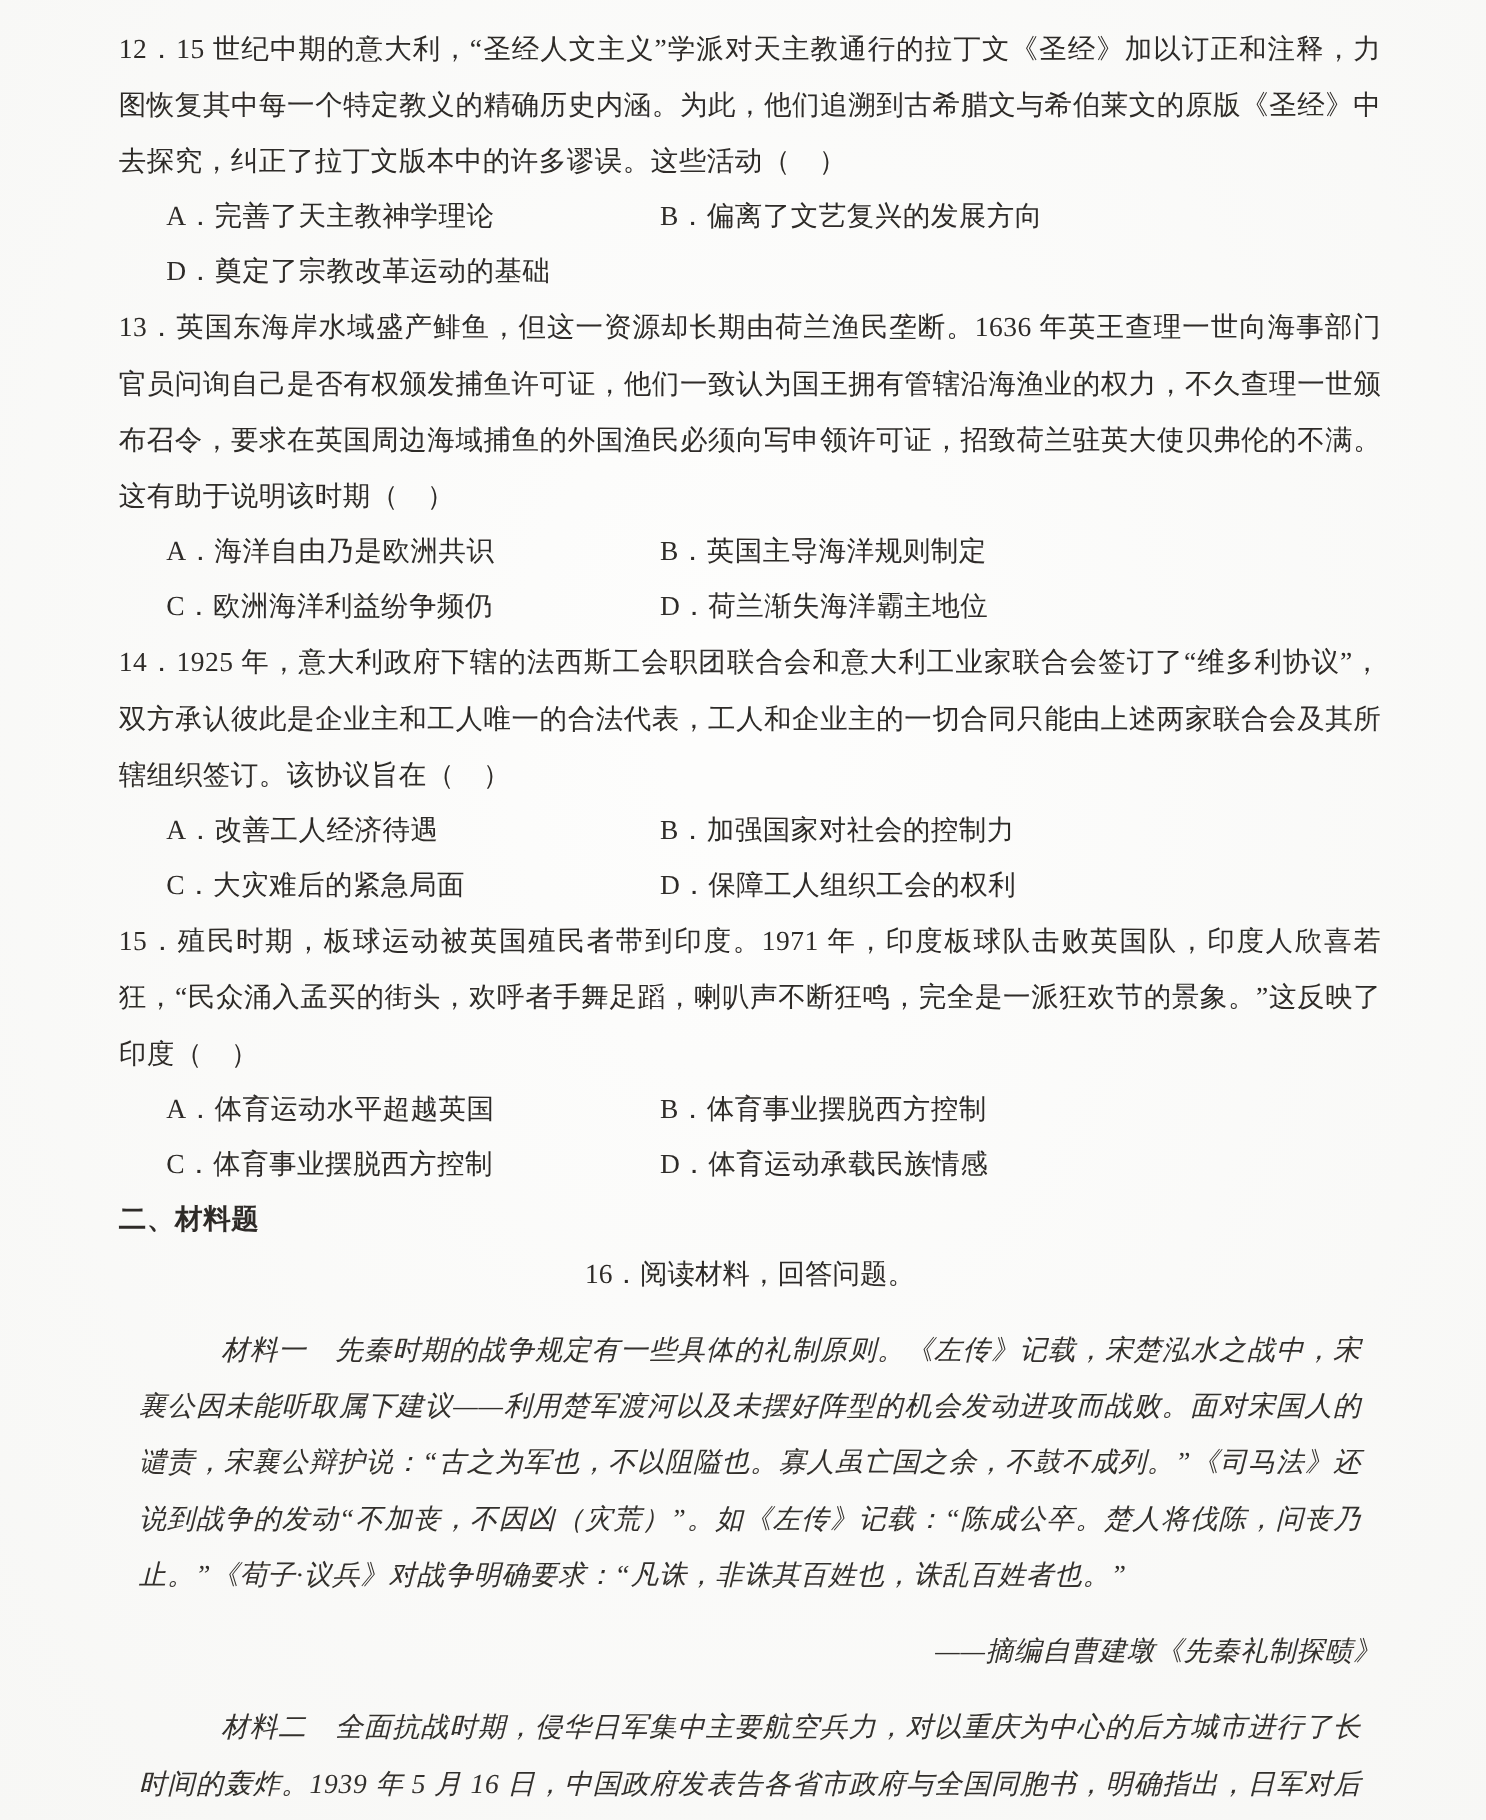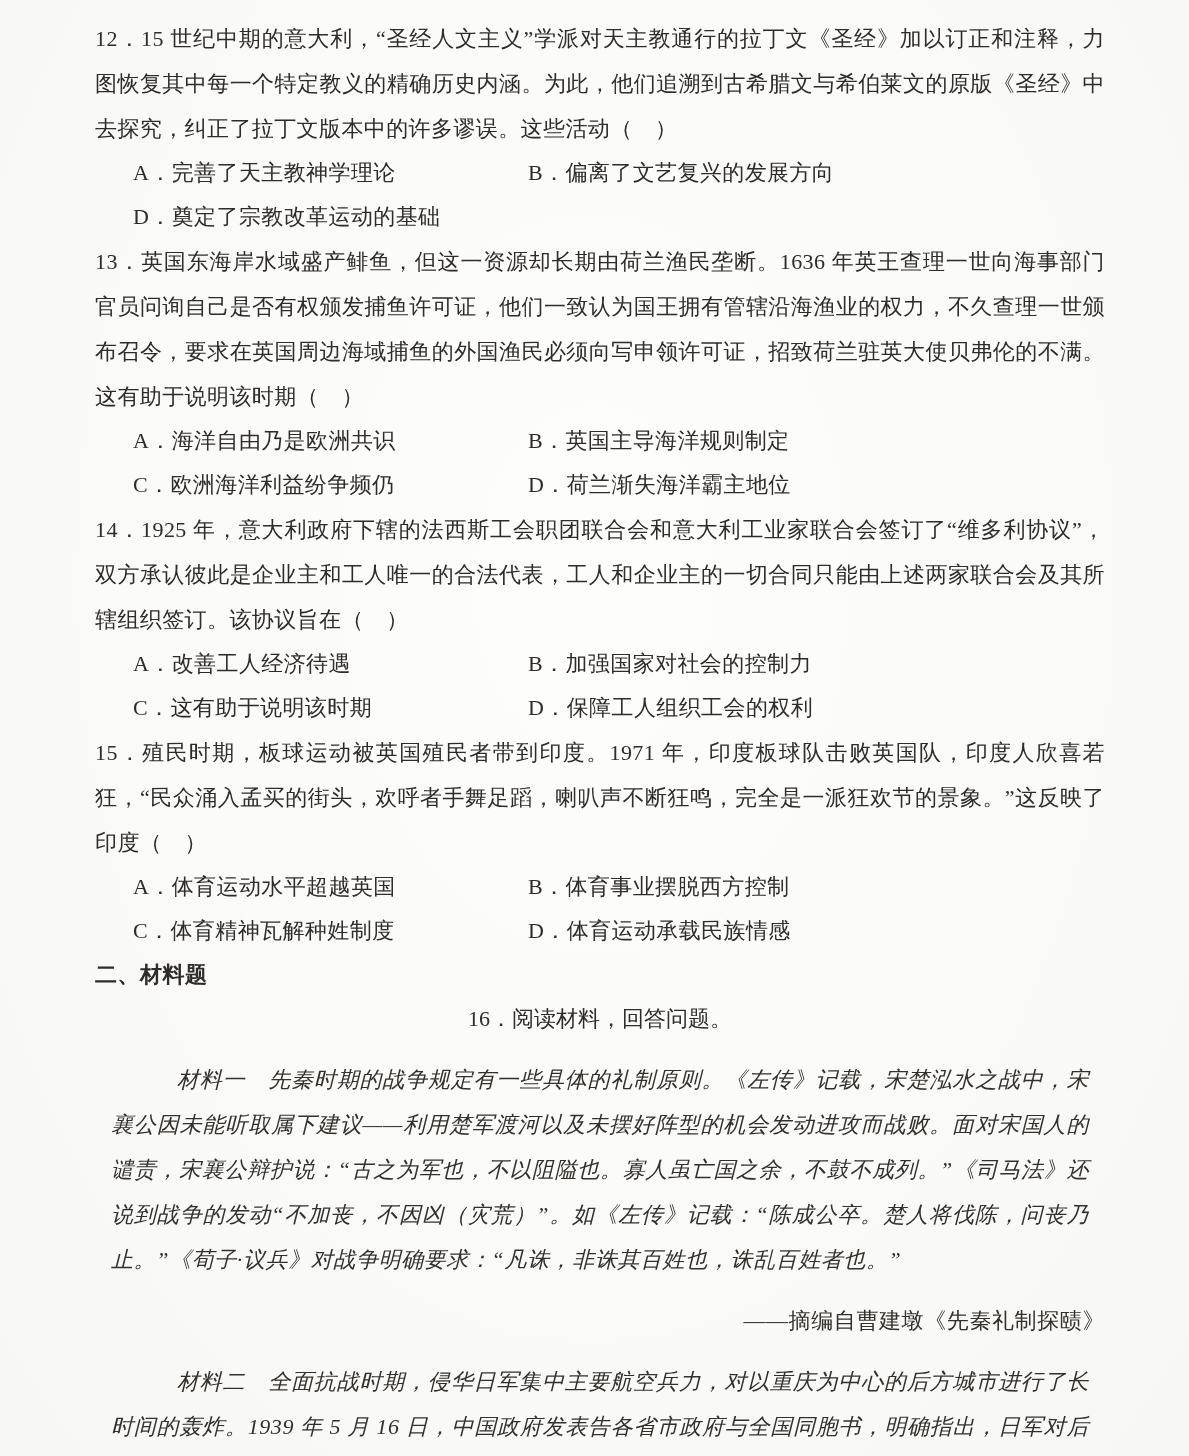--- a/index.html
+++ b/index.html
@@ -57,20 +57,21 @@
     text-indent: 3em;
     font-style: italic;
     letter-spacing: 0.6px;
     color: #33302c;
   }
   p.source {
     margin: 0;
     font-size: 22px;
     line-height: 45px;
     text-align: right;
+    font-style: italic;
     letter-spacing: 0.6px;
     color: #33302c;
   }
 </style>
 </head>
 <body>
 
 <div class="page">
 
   <p class="q">12．15 世纪中期的意大利，“圣经人文主义”学派对天主教通行的拉丁文《圣经》加以订正和注释，力图恢复其中每一个特定教义的精确历史内涵。为此，他们追溯到古希腊文与希伯莱文的原版《圣经》中去探究，纠正了拉丁文版本中的许多谬误。这些活动（　）</p>
@@ -85,29 +86,29 @@
     <span>A．海洋自由乃是欧洲共识</span>
     <span>B．英国主导海洋规则制定</span>
     <span>C．欧洲海洋利益纷争频仍</span>
     <span>D．荷兰渐失海洋霸主地位</span>
   </div>
 
   <p class="q">14．1925 年，意大利政府下辖的法西斯工会职团联合会和意大利工业家联合会签订了“维多利协议”，双方承认彼此是企业主和工人唯一的合法代表，工人和企业主的一切合同只能由上述两家联合会及其所辖组织签订。该协议旨在（　）</p>
   <div class="opts">
     <span>A．改善工人经济待遇</span>
     <span>B．加强国家对社会的控制力</span>
-    <span>C．这有助于说明该时期</span>
+    <span>C．大灾难后的紧急局面</span>
     <span>D．保障工人组织工会的权利</span>
   </div>
 
   <p class="q">15．殖民时期，板球运动被英国殖民者带到印度。1971 年，印度板球队击败英国队，印度人欣喜若狂，“民众涌入孟买的街头，欢呼者手舞足蹈，喇叭声不断狂鸣，完全是一派狂欢节的景象。”这反映了印度（　）</p>
   <div class="opts">
     <span>A．体育运动水平超越英国</span>
     <span>B．体育事业摆脱西方控制</span>
-    <span>C．体育精神瓦解种姓制度</span>
+    <span>C．体育事业摆脱西方控制</span>
     <span>D．体育运动承载民族情感</span>
   </div>
 
   <p class="section-title">二、材料题</p>
 
   <p class="lead">16．阅读材料，回答问题。</p>
 
   <p class="material">材料一　先秦时期的战争规定有一些具体的礼制原则。《左传》记载，宋楚泓水之战中，宋襄公因未能听取属下建议——利用楚军渡河以及未摆好阵型的机会发动进攻而战败。面对宋国人的谴责，宋襄公辩护说：“古之为军也，不以阻隘也。寡人虽亡国之余，不鼓不成列。”《司马法》还说到战争的发动“不加丧，不因凶（灾荒）”。如《左传》记载：“陈成公卒。楚人将伐陈，问丧乃止。”《荀子·议兵》对战争明确要求：“凡诛，非诛其百姓也，诛乱百姓者也。”</p>
   <p class="source">——摘编自曹建墩《先秦礼制探赜》</p>
 

